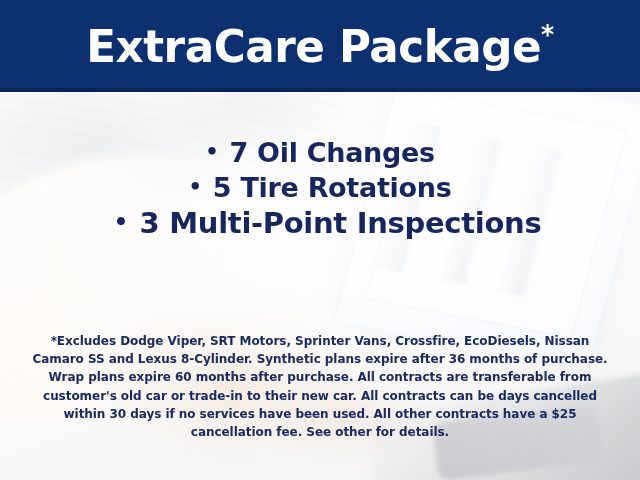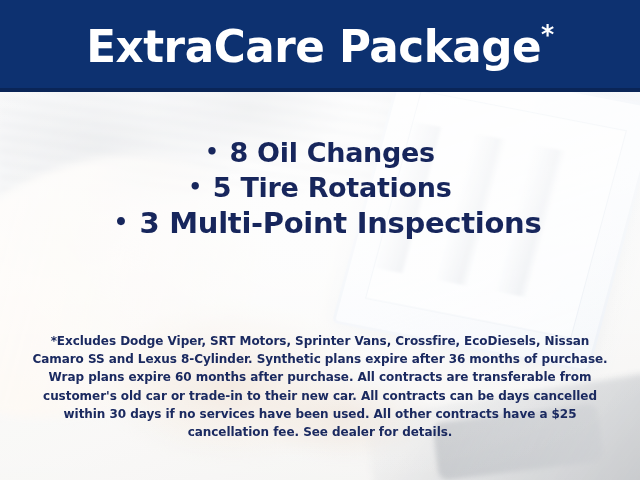--- a/index.html
+++ b/index.html
@@ -294,27 +294,27 @@
     <div class="bg-veil"></div>
     <div class="bg-veil2"></div>
   </div>
 
   <div class="banner">
     <h1 class="banner-title"><span>ExtraCare Package</span><span class="star">*</span></h1>
   </div>
   <div class="banner-rule"></div>
 
   <ul class="benefits">
-    <li class="benefit benefit-1"><span class="dot">•</span> <span>8 Oil Changes</span></li>
+    <li class="benefit benefit-1"><span class="dot">•</span> <span>7 Oil Changes</span></li>
     <li class="benefit benefit-2"><span class="dot">•</span> <span>5 Tire Rotations</span></li>
     <li class="benefit benefit-3"><span class="dot">•</span> <span>3 Multi-Point Inspections</span></li>
   </ul>
 
   <div class="disclaimer">
     <p>*Excludes Dodge Viper, SRT Motors, Sprinter Vans, Crossfire, EcoDiesels, Nissan</p>
     <p>Camaro SS and Lexus 8-Cylinder. Synthetic plans expire after 36 months of purchase.</p>
     <p>Wrap plans expire 60 months after purchase. All contracts are transferable from</p>
     <p>customer's old car or trade-in to their new car. All contracts can be days cancelled</p>
     <p>within 30 days if no services have been used. All other contracts have a $25</p>
-    <p>cancellation fee. See dealer for details.</p>
+    <p>cancellation fee. See other for details.</p>
   </div>
 
 </div>
 
 </body></html>

